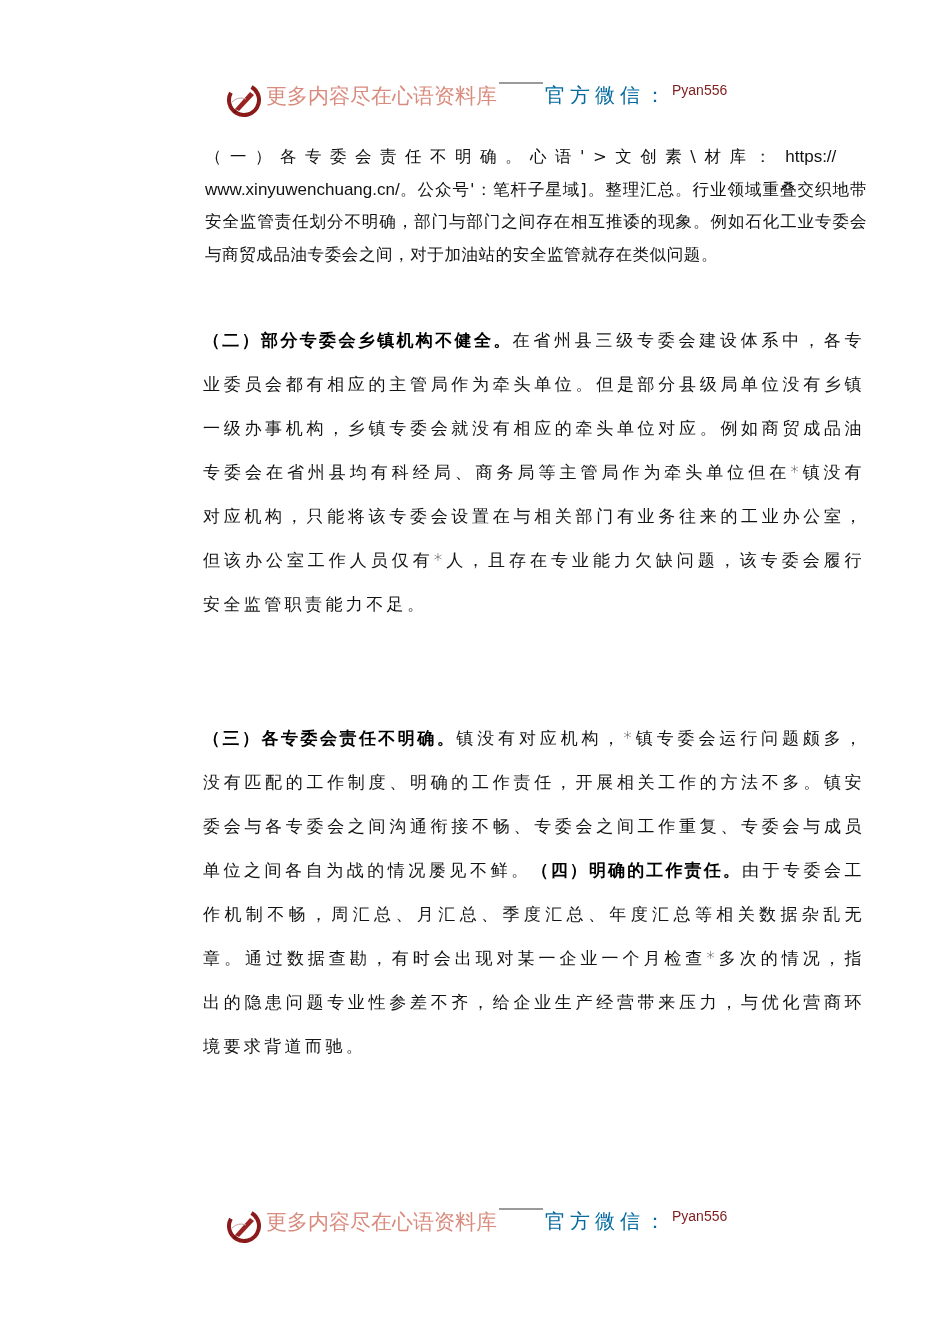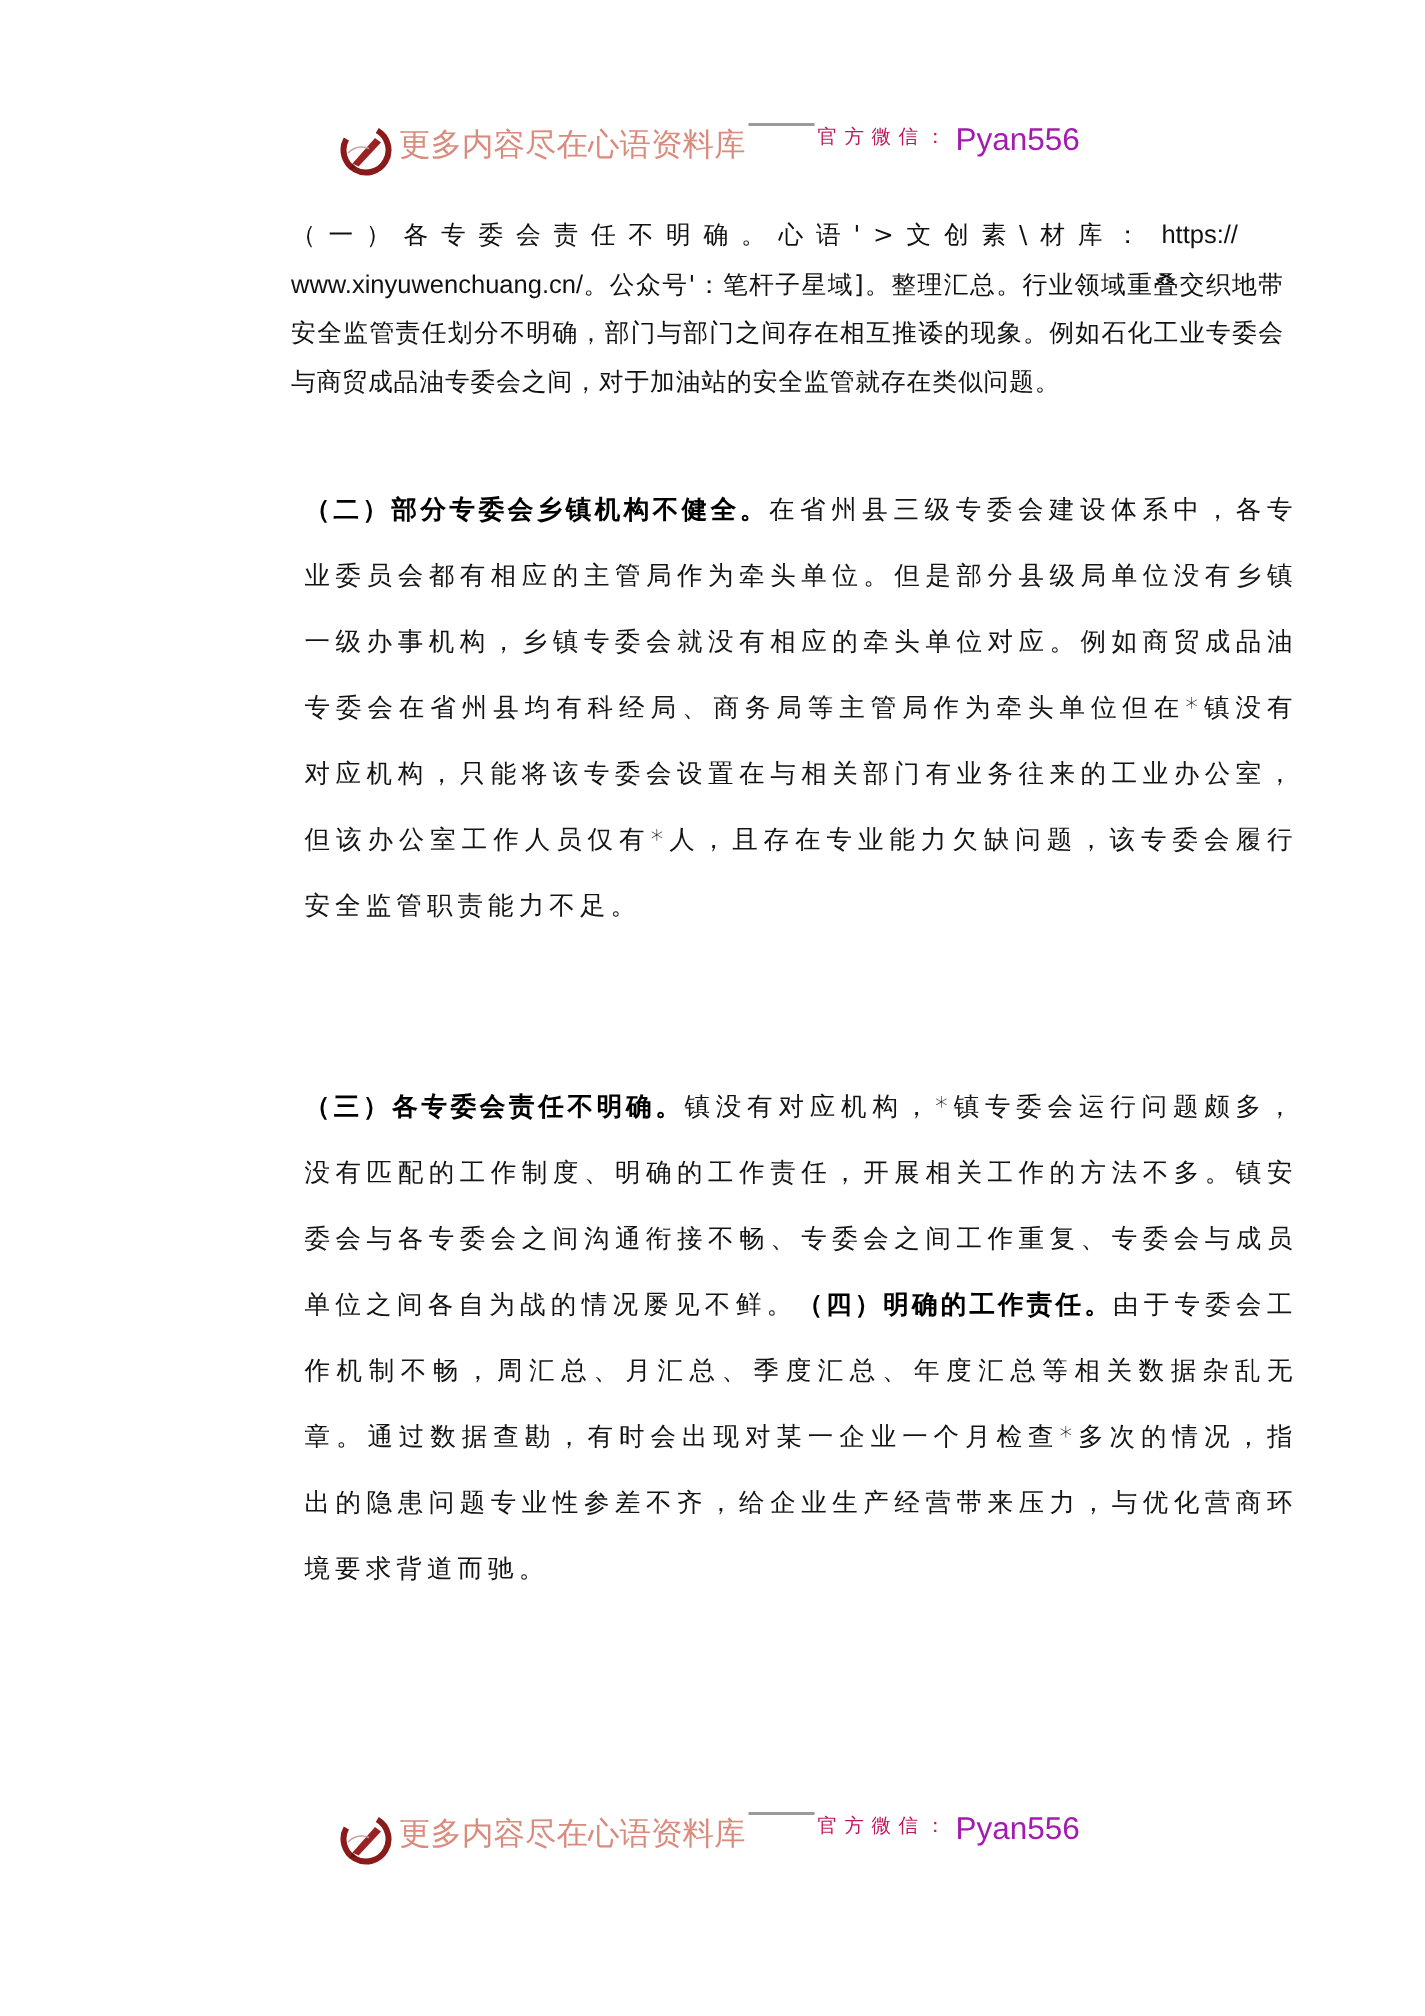--- a/index.html
+++ b/index.html
@@ -40,34 +40,34 @@
     .banner .dash {
       display: inline-block;
       width: 44px;
       height: 2px;
       background: #9a9a9a;
       margin: 0 2px;
       vertical-align: middle;
     }
     .banner .wechat-label {
       font-family: "DejaVu Sans", sans-serif;
-      font-size: 13px;
-      color: #be185d;
+      font-size: 20px;
+      color: #0369a1;
       letter-spacing: 5px;
     }
     .banner .wechat-id {
       font-family: "Liberation Sans", sans-serif;
-      font-size: 21px;
-      color: #a21caf;
+      font-size: 14px;
+      color: #7f1d1d;
       margin-left: 2px;
     }
     .p-small {
       position: absolute;
       top: 141px;
-      left: 136px;
+      left: 147px;
       width: 662px;
       font-size: 16.5px;
       line-height: 32.5px;
       text-align: justify;
       text-align-last: left;
       letter-spacing: 0.6px;
       font-family: "DejaVu Sans", sans-serif;
     }
     .p-small .spaced {
       letter-spacing: 8.5px;

